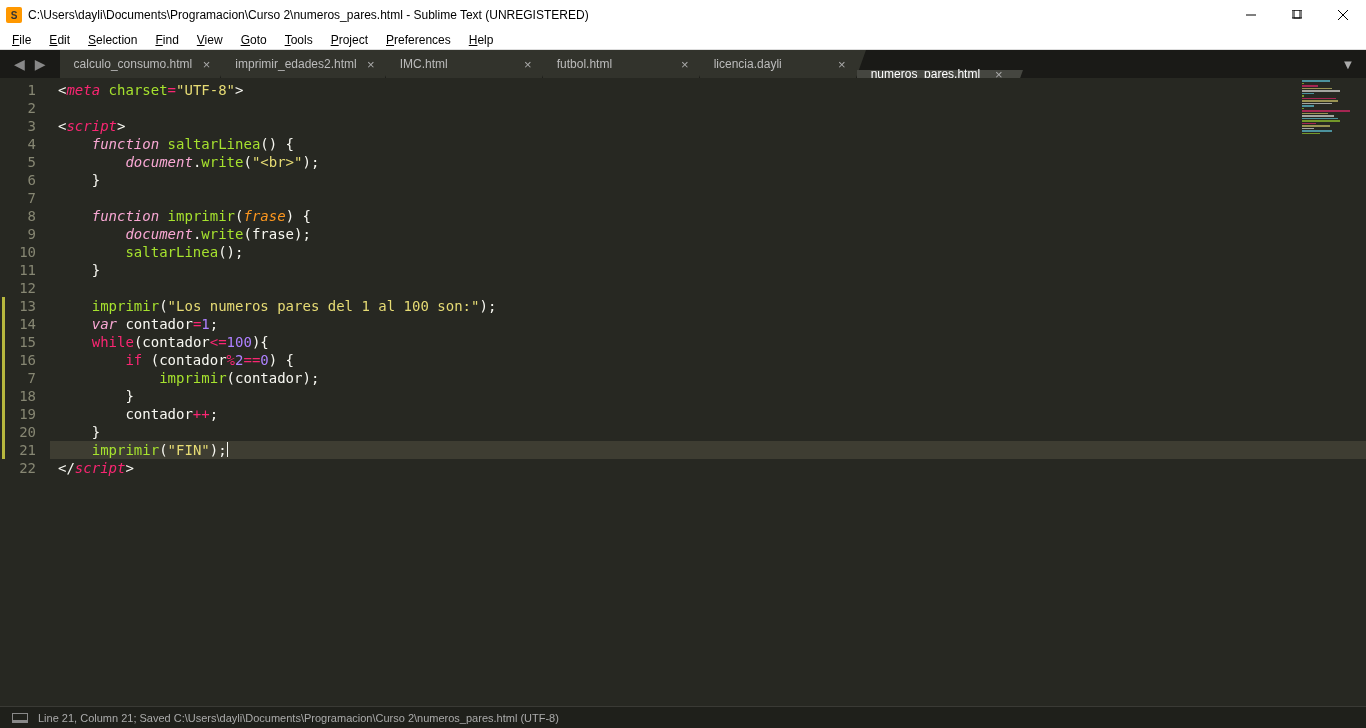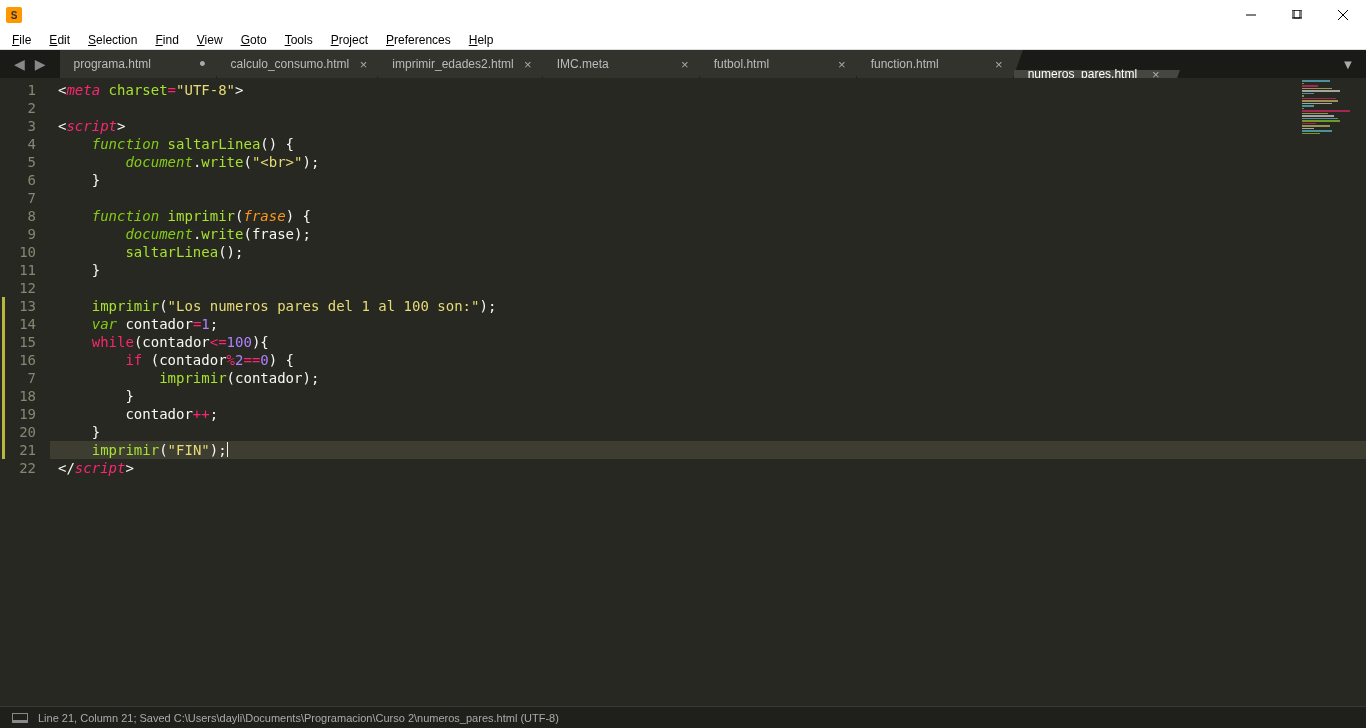--- a/index.html
+++ b/index.html
@@ -142,21 +142,21 @@
   background: #f8f8f2;
   vertical-align: text-bottom;
   margin-bottom: 1px;
 }
 
 .pun { color: #f8f8f2; }
 .tag { color: #f92672; font-style: italic; }
 .attr { color: #a6e22e; }
 .str { color: #e6db74; }
 .kw { color: #f92672; }
-.st { color: #84cc16; font-style: italic; text-align: center; }
+.st { color: #f9a8d4; font-style: italic; text-align: center; }
 .fn { color: #a6e22e; }
 .va { color: #f8f8f2; }
 .prm { color: #fd971f; font-style: italic; }
 .num { color: #ae81ff; }
 .op { color: #f92672; }
 
 .minimap {
   position: absolute;
   top: 2px;
   right: 4px;
@@ -183,20 +183,21 @@
   border: 1px solid #888;
   border-bottom: 3px solid #888;
 }
 </style>
 </head>
 <body>
 
 <div class="title-bar">
   <div class="title-left">
     <div class="app-icon">S</div>
+    <div class="title-text">C:\Users\dayli\Documents\Programacion\Curso 2\numeros_pares.html - Sublime Text (UNREGISTERED)</div>
   </div>
   <div class="title-btns">
     <div class="title-btn">
       <svg viewBox="0 0 10 10">
           <line x1="0" y1="5" x2="10" y2="5" stroke-width="1"></line>
         </svg>
     </div>
     <div class="title-btn">
       <svg viewBox="0 0 10 10">
           <rect x="0" y="0" width="8" height="8" stroke-width="1"></rect>
@@ -225,41 +226,37 @@
     <div class="menu-item"><span class="ul">H</span>elp</div>
   </div>
 
 <div class="tab-region">
   <div class="nav-arrows">
     <span>◀</span>
     <span>▶</span>
   </div>
   <div class="tabs" id="tabs">
       <div class="tab">
-        <span>programa.html</span>
-        <span class="dirty">•</span>
-      </div>
-      <div class="tab">
         <span>calculo_consumo.html</span>
         <span class="close">×</span>
       </div>
       <div class="tab">
         <span>imprimir_edades2.html</span>
         <span class="close">×</span>
       </div>
       <div class="tab">
-        <span>IMC.meta</span>
+        <span>IMC.html</span>
         <span class="close">×</span>
       </div>
       <div class="tab">
         <span>futbol.html</span>
         <span class="close">×</span>
       </div>
       <div class="tab">
-        <span>function.html</span>
+        <span>licencia.dayli</span>
         <span class="close">×</span>
       </div>
       <div class="tab active">
         <span>numeros_pares.html</span>
         <span class="close">×</span>
       </div>
     </div>
   <div class="tab-dropdown">▼</div>
 </div>
 

